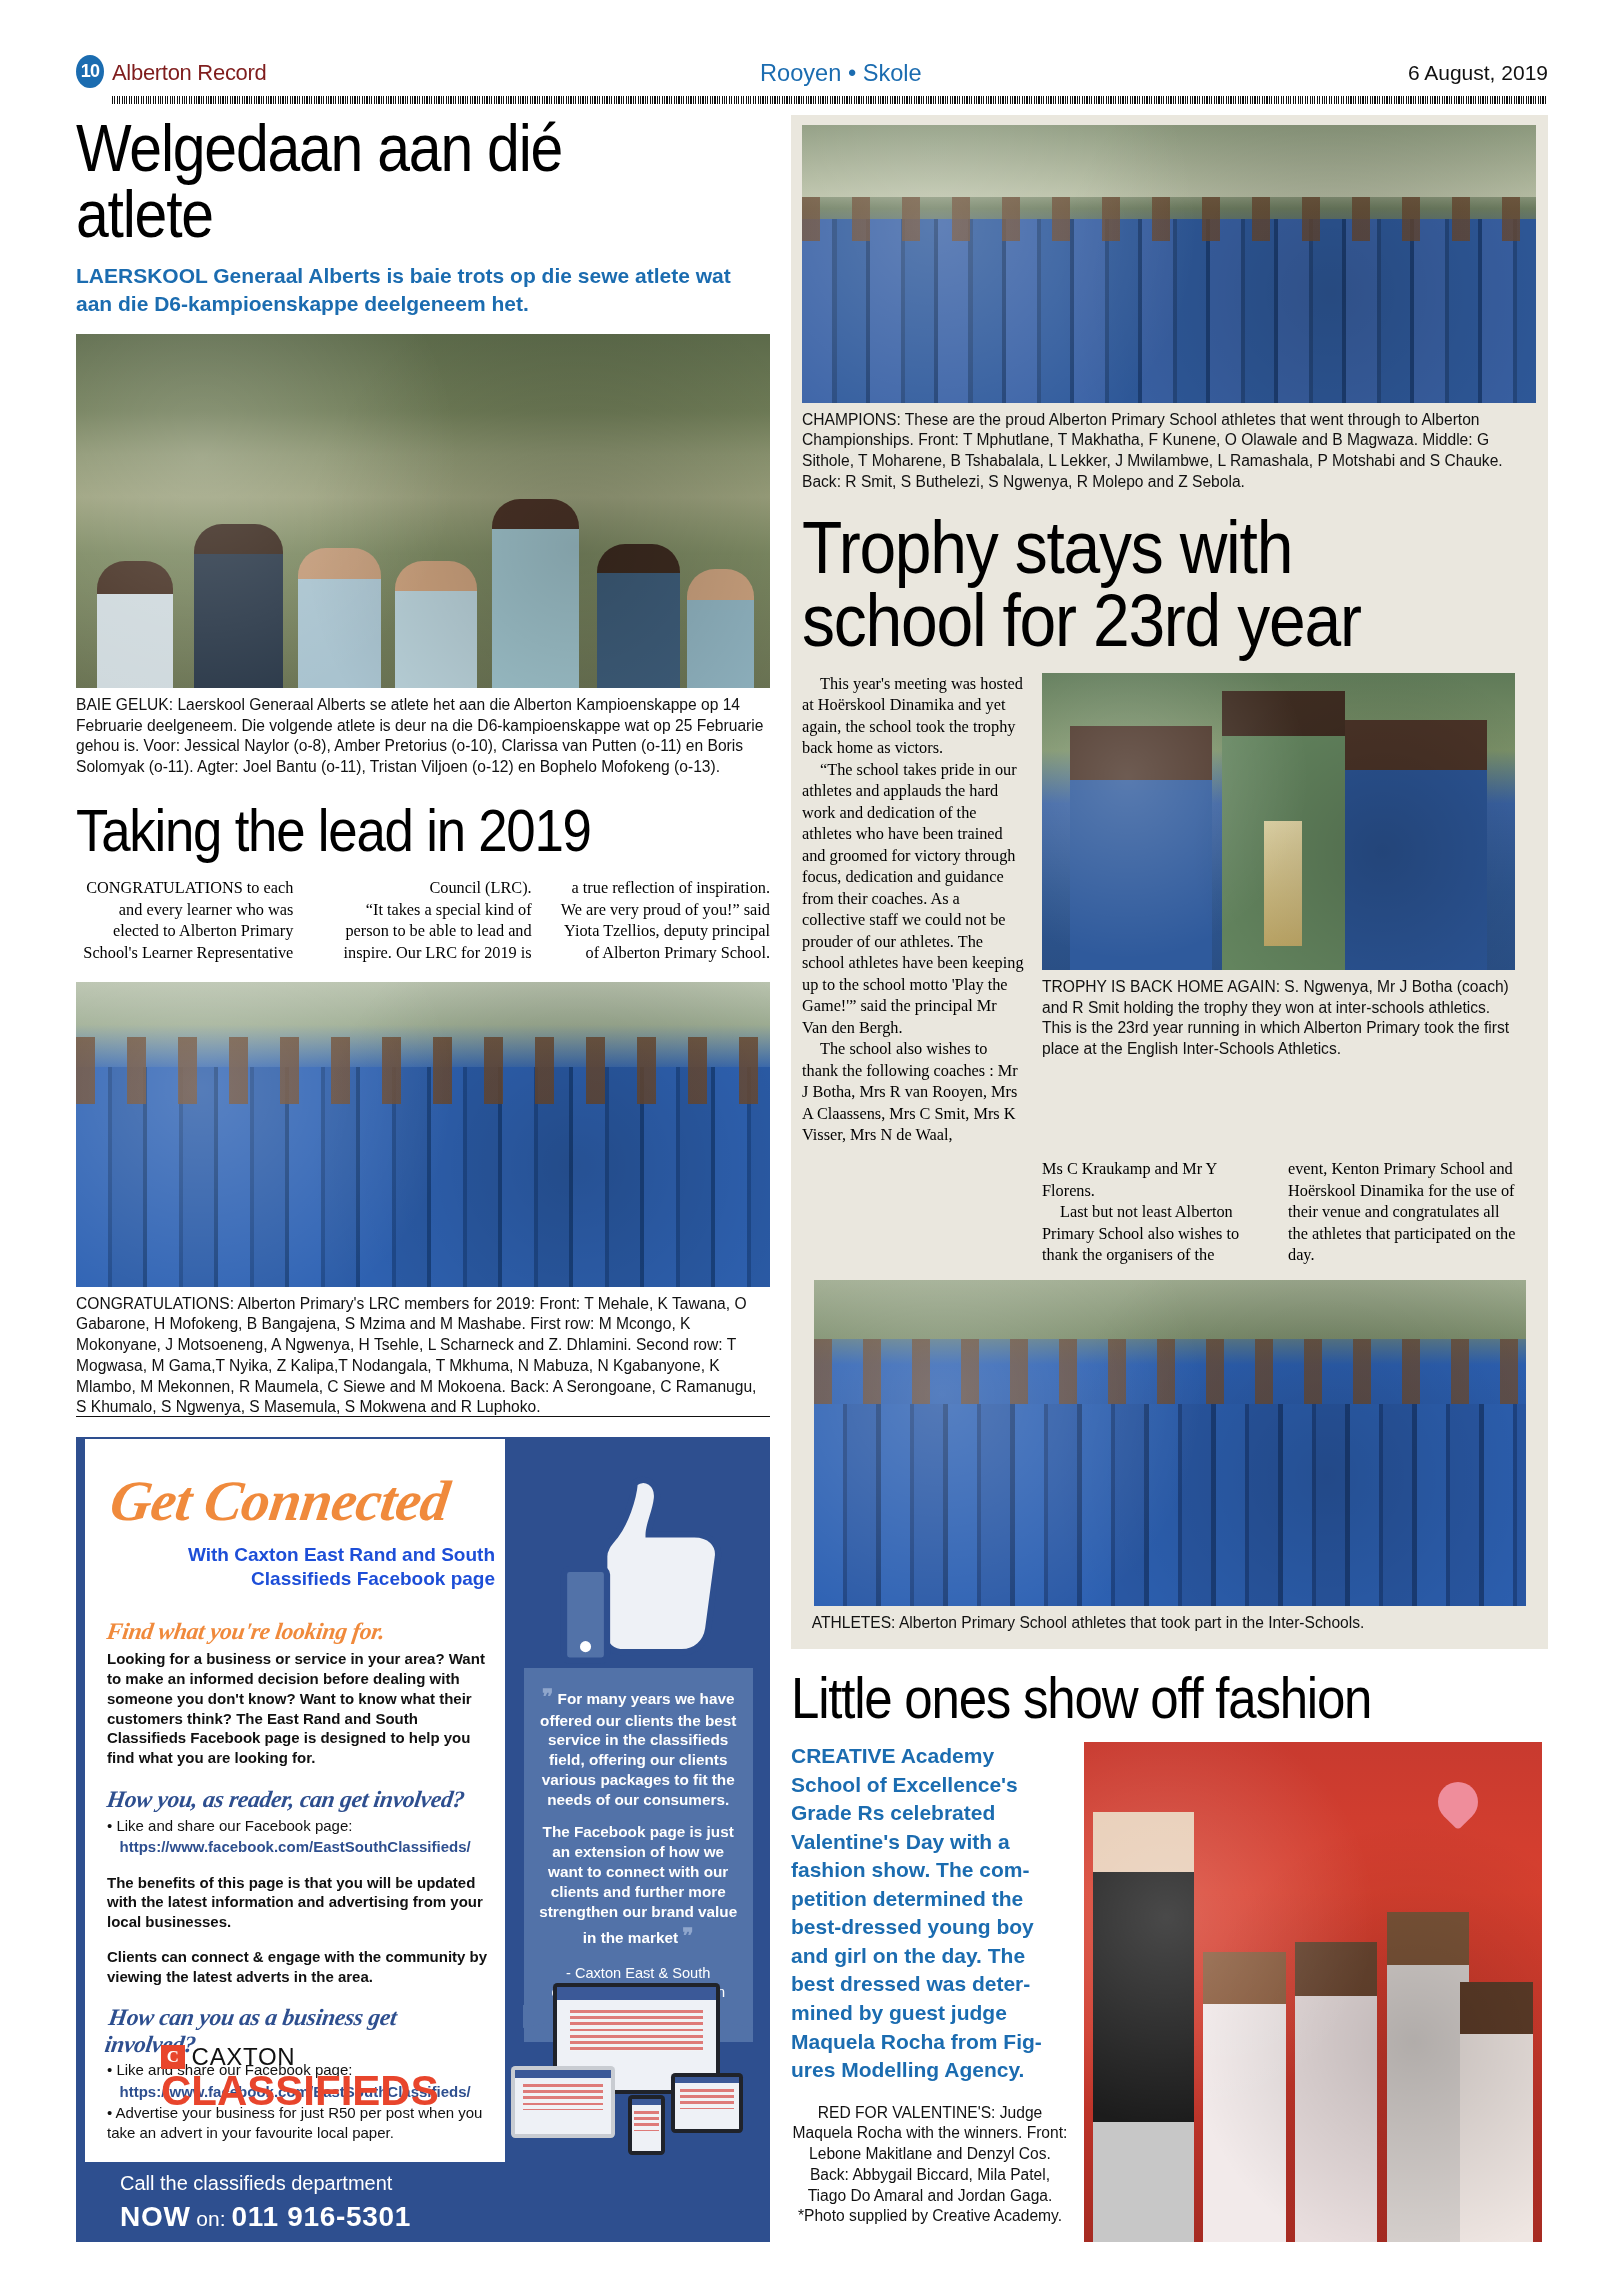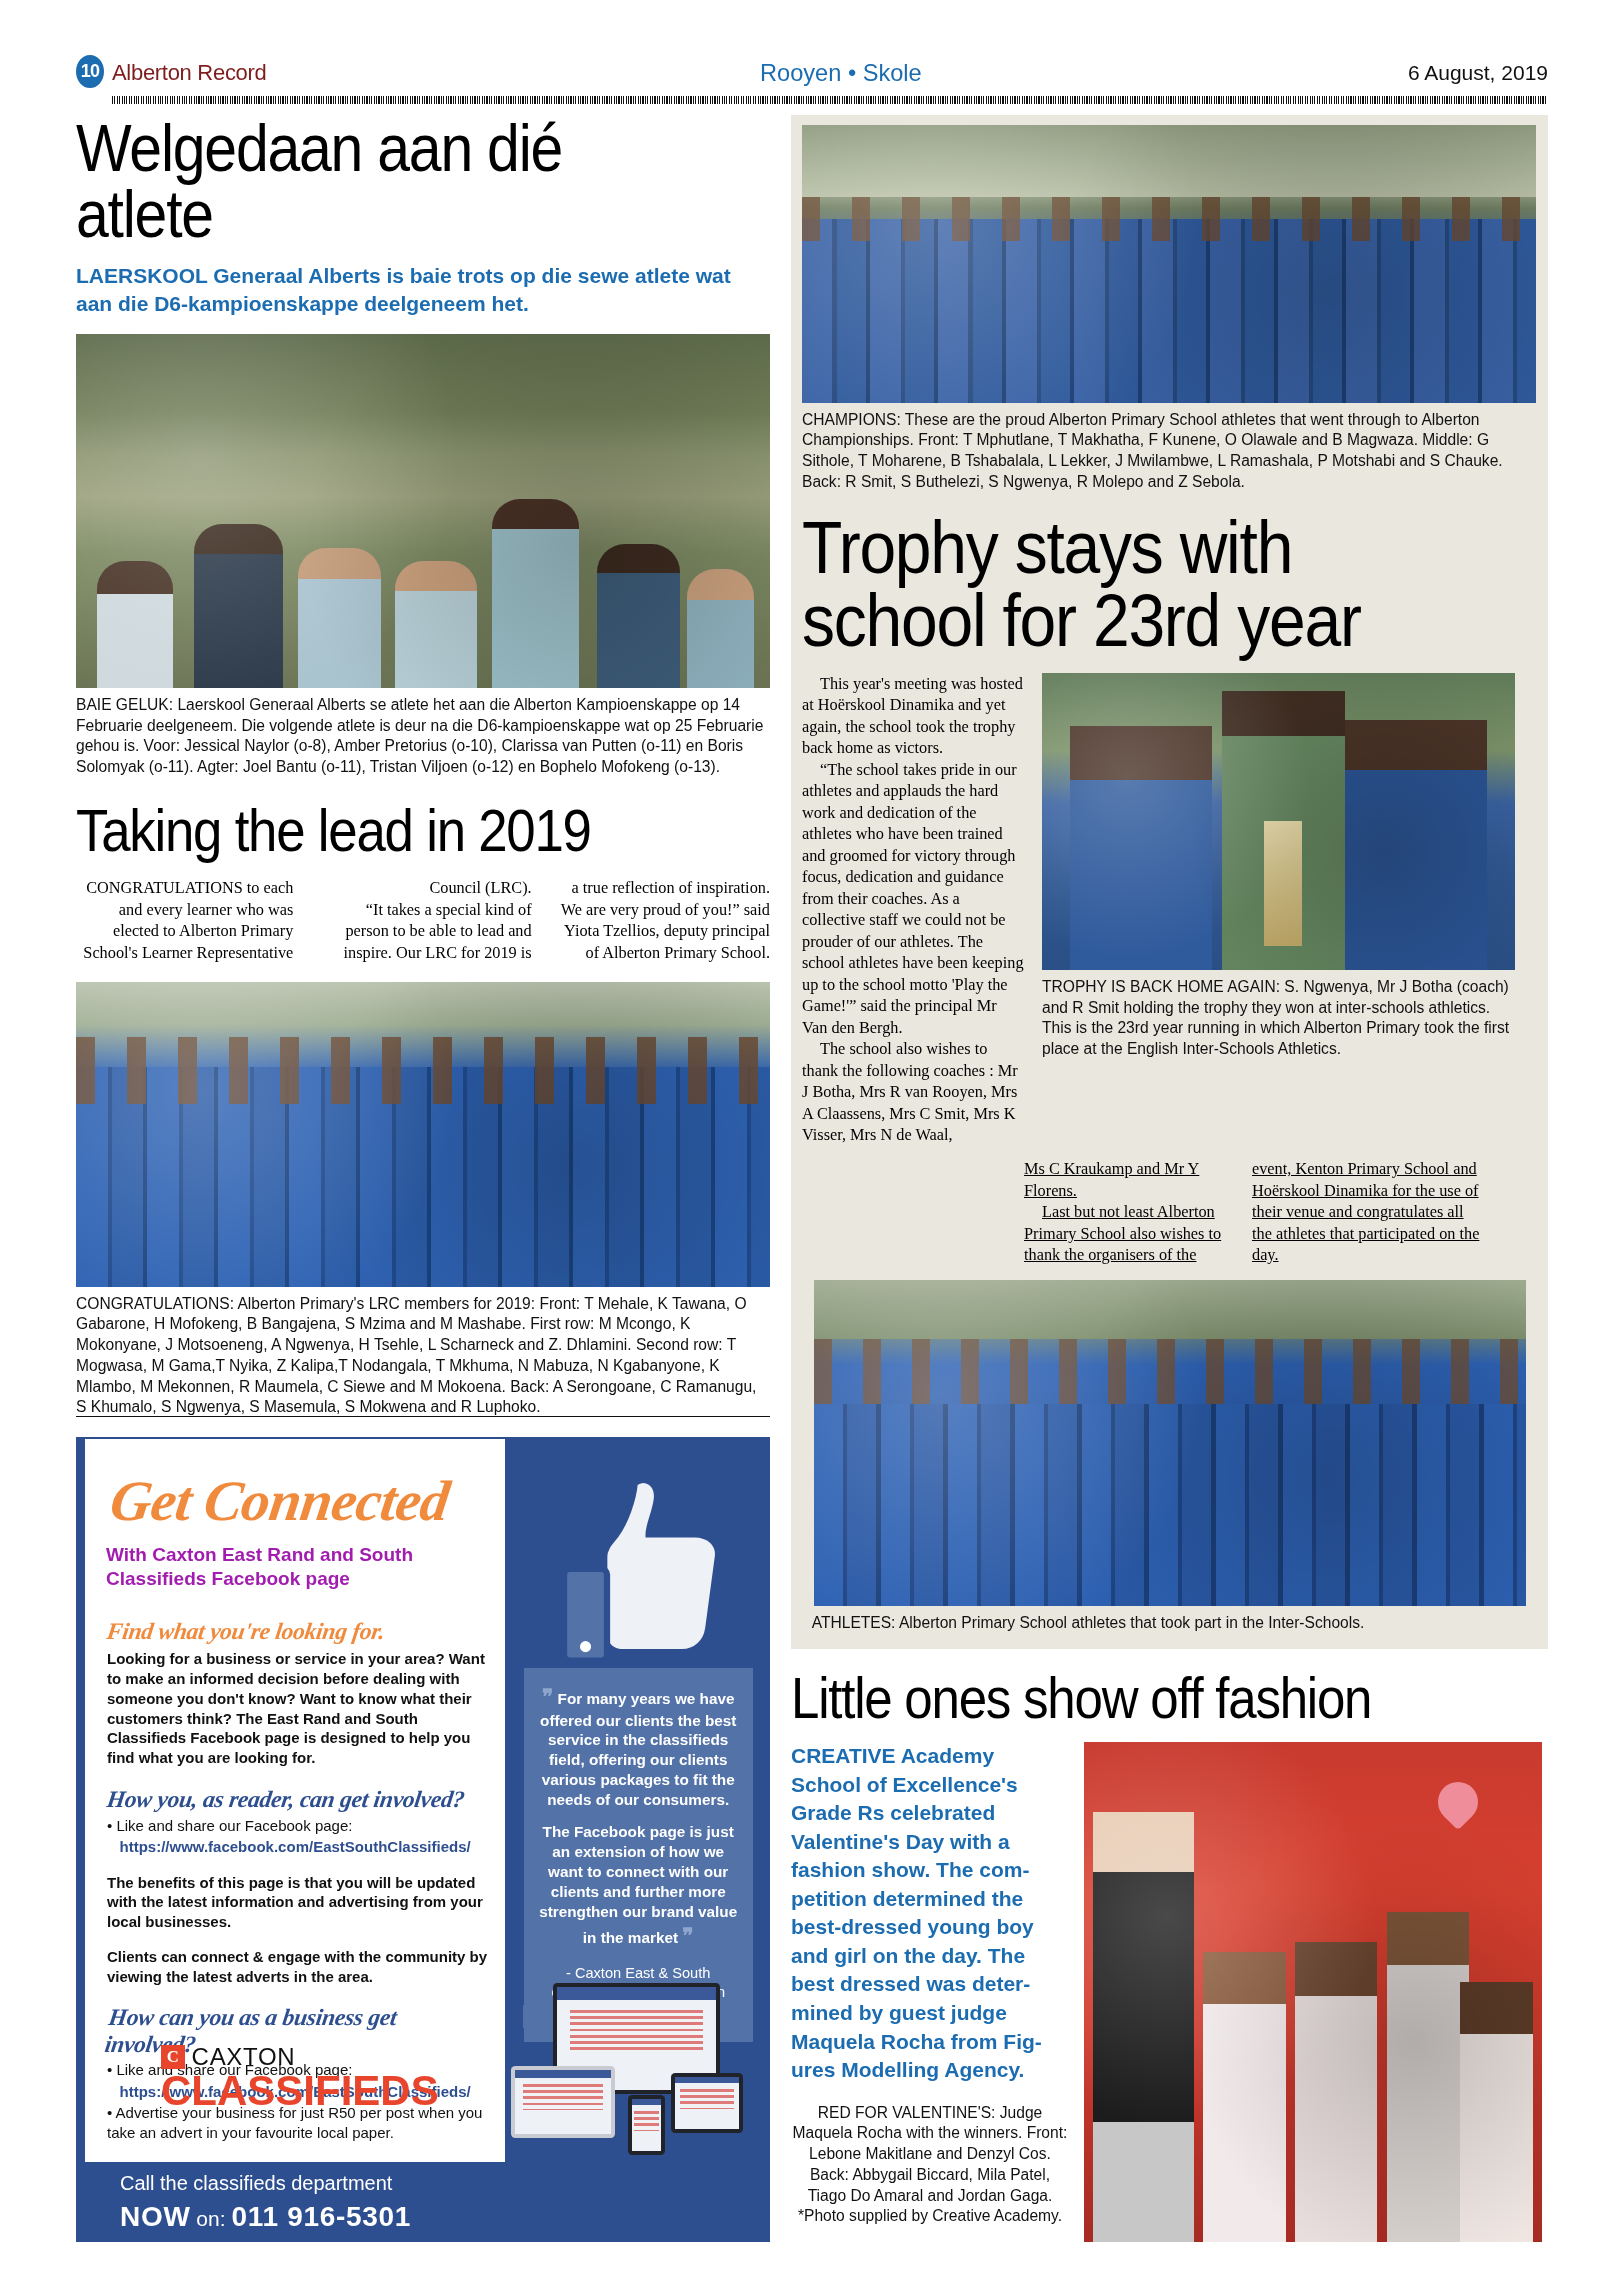--- a/index.html
+++ b/index.html
@@ -134,22 +134,22 @@
   .ad-white-body { position:absolute; left:7px; top:0; width:420px; height:100%; background:#fff; }
 
   .getconn {
     position:absolute; left:33px; top:29px; width:375px;
     font-family:"Liberation Serif", serif;
     font-style:italic; font-weight:bold;
     font-size:57px; color:#f08a3c; letter-spacing:-0.7px;
     transform:skewX(-8deg);
   }
   .ad-sub {
-    position:absolute; left:28px; top:104px; width:389px; text-align:left;
-    font-size:19px; font-weight:bold; color:#a21caf; line-height:1.28;
+    position:absolute; left:28px; top:104px; width:389px; text-align:right;
+    font-size:19px; font-weight:bold; color:#1d4ed8; line-height:1.28;
   }
   .script-head {
     font-family:"Liberation Serif", serif; font-style:italic; font-weight:bold;
     font-size:23.6px; letter-spacing:-0.3px; transform:skewX(-8deg);
     display:inline-block;
   }
   .sh-orange { color:#f08a3c; }
   .sh-blue { color:#2e4f8f; }
   .ad-para { font-size:15px; font-weight:bold; line-height:1.32; color:#111; margin:4.2px 0 0 0; }
   .ad-bullets { font-size:15px; line-height:1.34; color:#111; margin:2.8px 0 0 0; padding:0; list-style:none; }
@@ -385,21 +385,21 @@
                  background:linear-gradient(180deg,#3e2c21 0 16%,#63845e 16% 100%);"></div>
             <div style="position:absolute;right:6%;bottom:0;width:30%;height:84%;
                  background:linear-gradient(180deg,#4a3327 0 20%,#2b5494 20% 100%);"></div>
             <div style="position:absolute;left:47%;bottom:8%;width:8%;height:42%;
                  background:linear-gradient(180deg,#e6d9a8,#bfa867);"></div>
           </div>
           <div class="caption">TROPHY IS BACK HOME AGAIN: S. Ngwenya, Mr J Botha (coach) and R Smit holding the trophy they won at inter-schools athletics. This is the 23rd year running in which Alberton Primary took the first place at the English Inter-Schools Athletics.</div>
         </div>
       </div>
 
-      <div style="display:flex; margin-top:12.5px;text-decoration:underline;">
+      <div style="display:flex; gap:18px; margin-top:12.5px;">
         <div class="serif-col" style="width:222px;"></div>
         <div class="serif-col" style="width:228px;">
           <p>Ms C Kraukamp and Mr Y Florens.</p>
           <p class="ind">Last but not least Alberton Primary School also wishes to thank the organisers of the</p>
         </div>
         <div class="serif-col" style="width:228px;">
           <p>event, Kenton Primary School and Hoërskool Dinamika for the use of their venue and congratulates all the athletes that participated on the day.</p>
         </div>
       </div>
 

